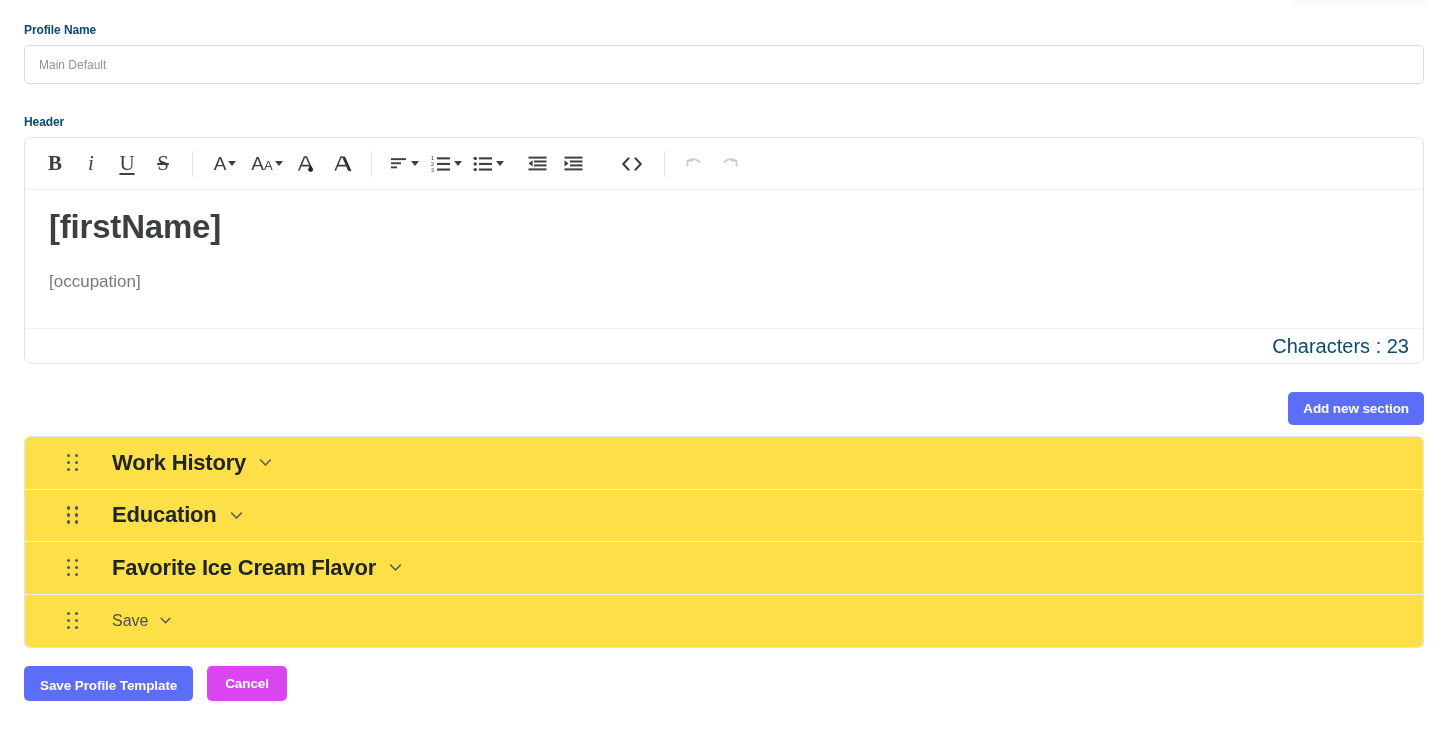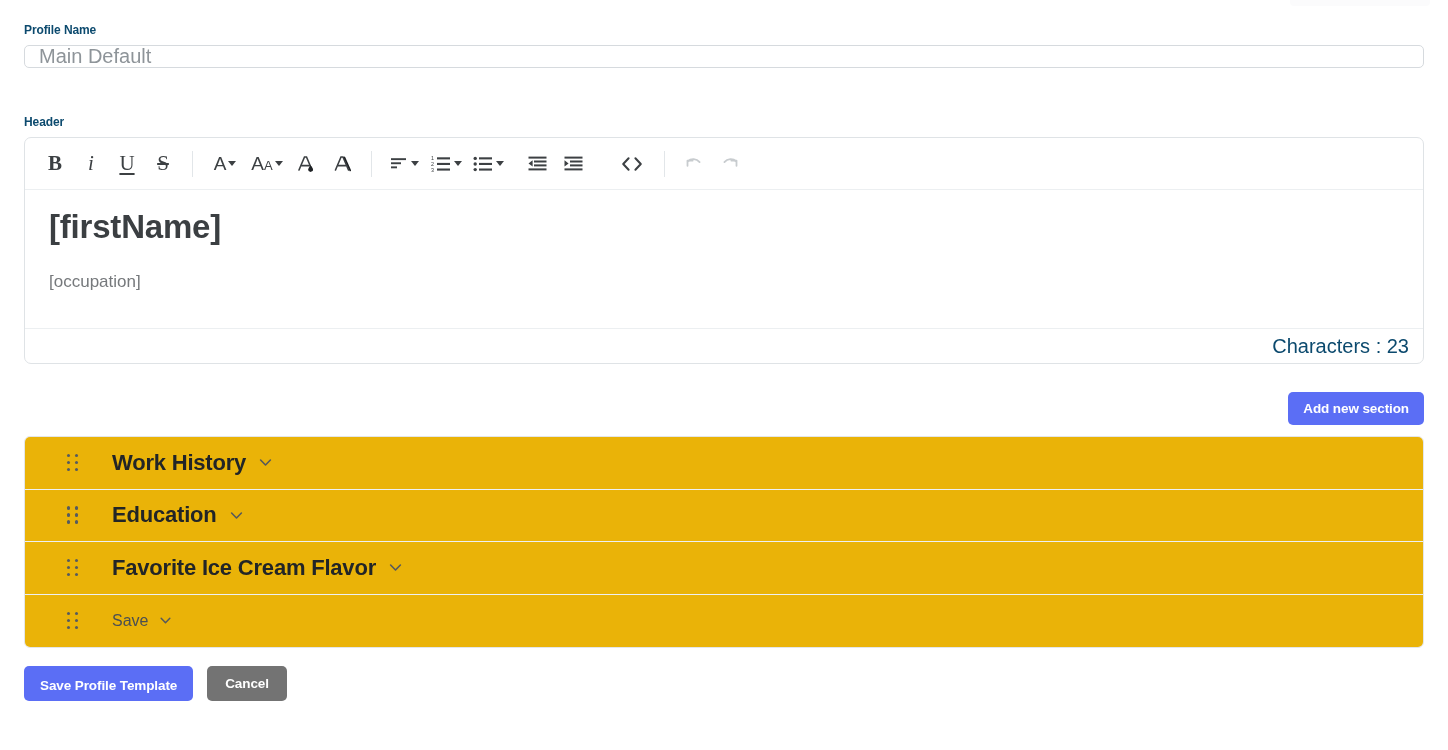--- a/index.html
+++ b/index.html
@@ -32,27 +32,27 @@
     color: #0c4a6e;
     letter-spacing: -0.1px;
   }
   #profile-label { position: absolute; left: 24px; top: 23px; }
   #header-label  { position: absolute; left: 24px; top: 115px; }
 
   
   .text-input {
     position: absolute;
     left: 24px; top: 45px;
-    width: 1400px; height: 23px;
+    width: 1400px; height: 39px;
     border: 1px solid #d6dade;
     border-radius: 5px;
     background: #fff;
     padding: 0 14px;
     font-family: "Liberation Sans", sans-serif;
-    font-size: 20px;
+    font-size: 12px;
     color: #44484c;
     outline: none;
   }
   .text-input::placeholder { color: #8e9499; }
 
   
   .editor {
     position: absolute;
     left: 24px; top: 137px;
     width: 1400px; height: 227px;
@@ -174,21 +174,21 @@
     border-radius: 6px;
     background: #fff;
     overflow: hidden;
   }
   .section-row {
     display: flex;
     align-items: center;
     height: 52.5px;
     padding-left: 40px;
     border-bottom: 1px solid #edf0f2;
-    background: #eab308;
+    background: #fde047;
     cursor: pointer;
   }
   .section-row:last-child { border-bottom: none; }
   .drag-handle {
     width: 16px; height: 20px;
     display: grid;
     grid-template-columns: 4px 4px;
     grid-template-rows: 4px 4px 4px;
     gap: 3px 4px;
     align-content: center;
@@ -237,21 +237,21 @@
   #save-profile-template {
     height: 35px;
     padding: 12px 16px;
     font-size: 13.5px;
     background: #5b6ef5;
   }
   #cancel-button {
     height: 35px;
     padding: 0 18px;
     font-size: 13.5px;
-    background: #737373;
+    background: #d946ef;
   }
 </style>
 </head>
 <body>
 
 <div class="page">
 
   <div class="top-sliver"></div>
 
   <div class="field-label" id="profile-label">Profile Name</div>

